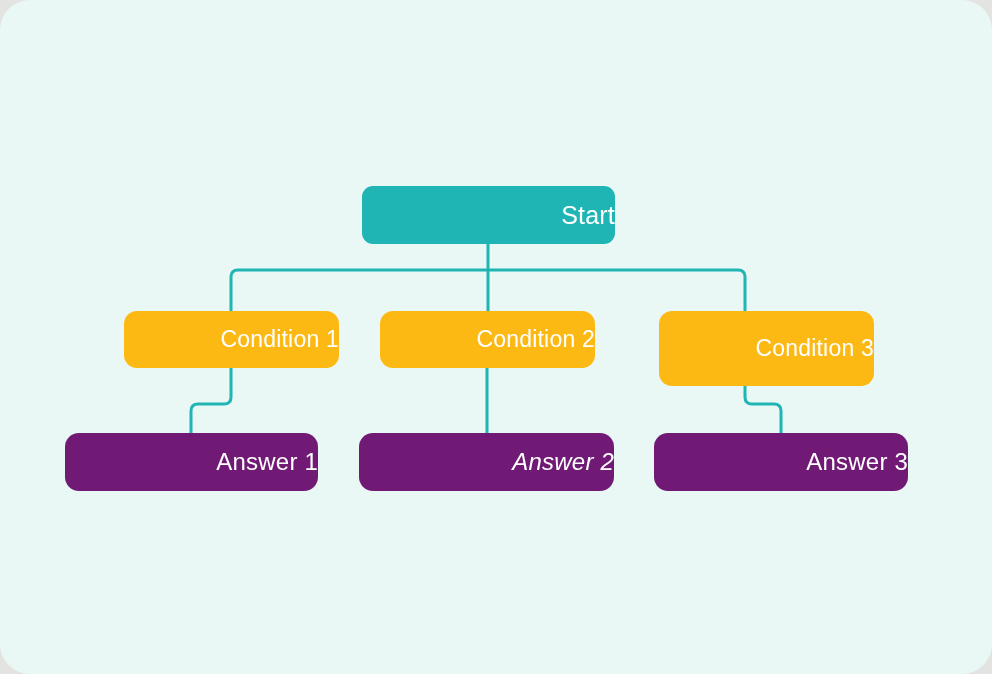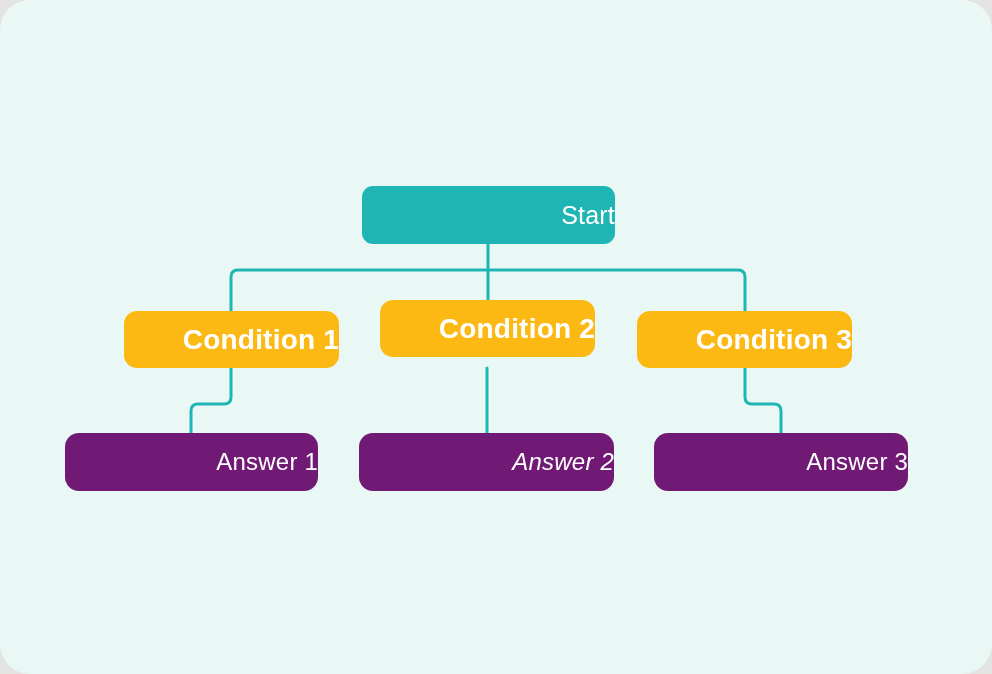--- a/index.html
+++ b/index.html
@@ -65,22 +65,22 @@
     letter-spacing: 0.2px;
   }
 
   
   .node-condition {
     background: #fdb913;
     color: #ffffff;
     border-radius: 13px;
   }
   .node-condition .node-label {
-    font-size: 28px;
-    font-weight: 700;
+    font-size: 23px;
+    font-weight: 400;
     letter-spacing: 0.2px;
   }
 
   
   .node-answer {
     background: #701a75;
     color: #ffffff;
     border-radius: 14px;
   }
   .node-answer .node-label {
@@ -113,25 +113,25 @@
   </svg>
 
   <div class="node node-start" style="left:362px; top:186px; width:253px; height:58px;">
     <span class="node-label">Start</span>
   </div>
 
   <div class="node node-condition" style="left:124px; top:311px; width:215px; height:57px;">
     <span class="node-label">Condition 1</span>
   </div>
 
-  <div class="node node-condition" style="left:380px; top:300px; width:215px; height:57px;">
+  <div class="node node-condition" style="left:380px; top:311px; width:215px; height:57px;">
     <span class="node-label">Condition 2</span>
   </div>
 
-  <div class="node node-condition" style="left:637px; top:311px; width:215px; height:57px;padding-left:32px;">
+  <div class="node node-condition" style="left:659px; top:311px; width:215px; height:75px;padding-left:32px;">
     <span class="node-label">Condition 3</span>
   </div>
 
   <div class="node node-answer" style="left:65px; top:433px; width:253px; height:58px;">
     <span class="node-label">Answer 1</span>
   </div>
 
   <div class="node node-answer" style="left:359px; top:433px; width:255px; height:58px;font-style:italic;">
     <span class="node-label">Answer 2</span>
   </div>

